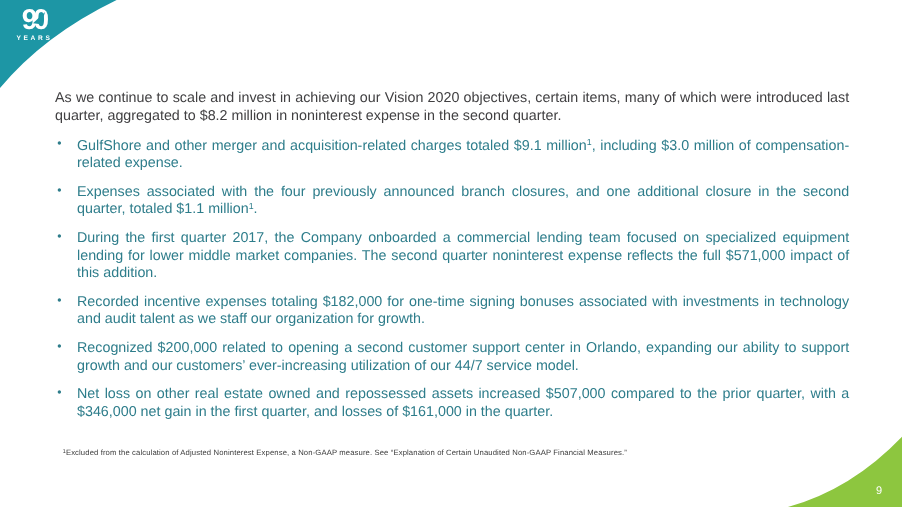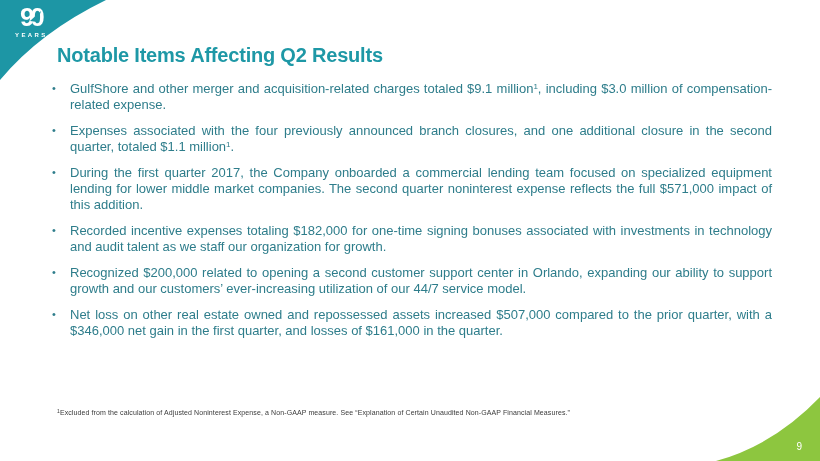--- a/index.html
+++ b/index.html
@@ -57,23 +57,23 @@
   </svg>
 
   <div class="logo">
     <div class="logo-90">90</div>
     <svg class="logo-leaf" viewBox="0 0 12 12">
       <polygon points="0,11 12,0 8,12" fill="#1d96a5"></polygon>
     </svg>
     <div class="logo-years">YEARS</div>
   </div>
 
-  <h1 class="page-title">Notable Items Affecting Q2 Results</h1>
 
   <div class="content">
+    <p class="intro">As we continue to scale and invest in achieving our Vision 2020 objectives, certain items, many of which were introduced last quarter, aggregated to $8.2 million in noninterest expense in the second quarter.</p>
     <ul class="bullets">
         <li class="bullet"><span class="bullet-marker">•</span><span><span>GulfShore and other merger and acquisition-related charges totaled $9.1 million</span><sup>1</sup><span>, including $3.0 million of compensation-related expense.</span></span></li>
         <li class="bullet"><span class="bullet-marker">•</span><span><span>Expenses associated with the four previously announced branch closures, and one additional closure in the second quarter, totaled $1.1 million</span><sup>1</sup><span>.</span></span></li>
         <li class="bullet"><span class="bullet-marker">•</span><span><span>During the first quarter 2017, the Company onboarded a commercial lending team focused on specialized equipment lending for lower middle market companies.  The second quarter noninterest expense reflects the full $571,000 impact of this addition.</span></span></li>
         <li class="bullet"><span class="bullet-marker">•</span><span><span>Recorded incentive expenses totaling $182,000 for one-time signing bonuses associated with investments in technology and audit talent as we staff our organization for growth.</span></span></li>
         <li class="bullet"><span class="bullet-marker">•</span><span><span>Recognized $200,000 related to opening a second customer support center in Orlando, expanding our ability to support growth and our customers’ ever-increasing utilization of our 44/7 service model.</span></span></li>
         <li class="bullet"><span class="bullet-marker">•</span><span><span>Net loss on other real estate owned and repossessed assets increased $507,000 compared to the prior quarter, with a $346,000 net gain in the first quarter, and losses of $161,000 in the quarter.</span></span></li>
       </ul>
   </div>
 

